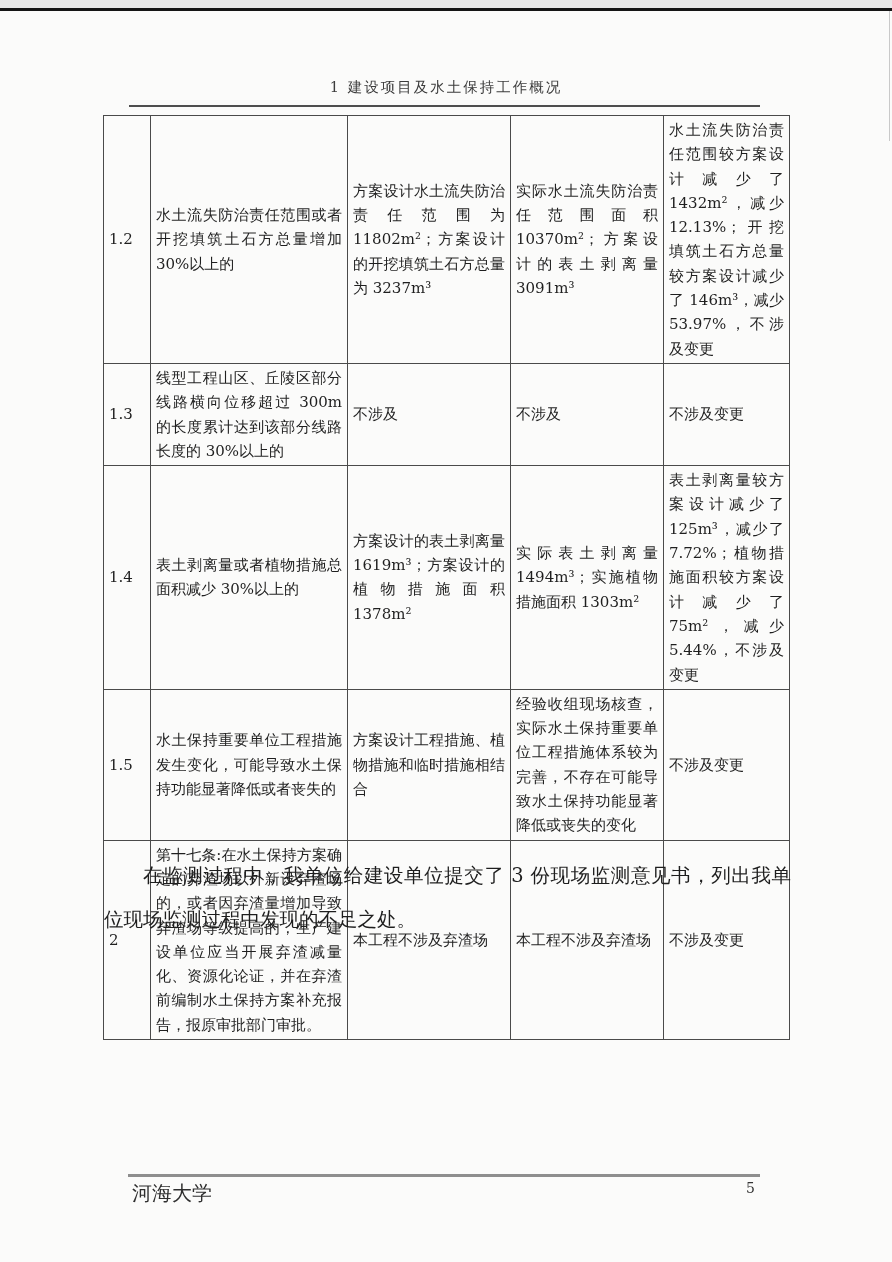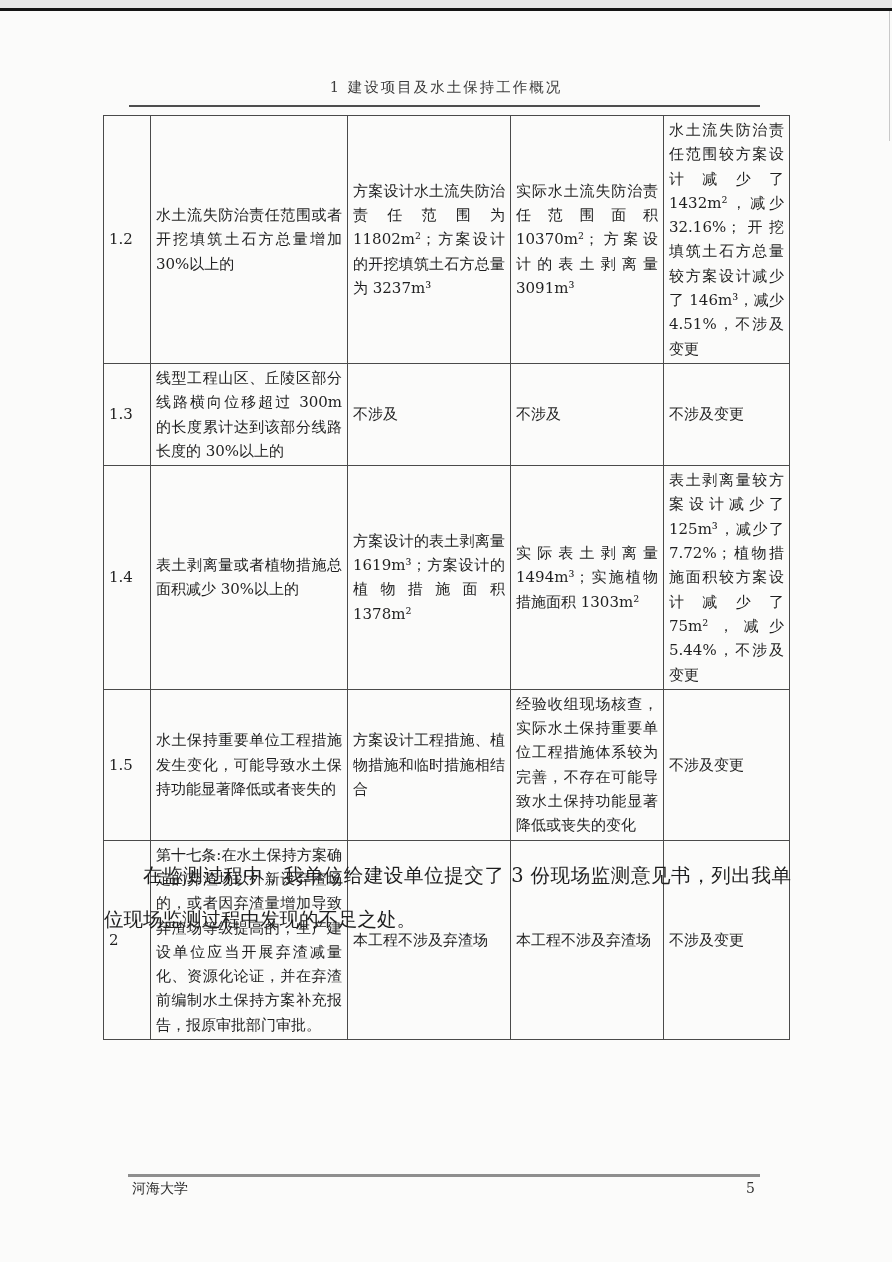--- a/index.html
+++ b/index.html
@@ -65,21 +65,21 @@
     text-justify:inter-character;
     color:#1e1e1e;
   }
   .footer-rule {
     position:absolute; top:1166px; left:128px; width:632px; height:3px;
     background:#8e8e8e;
   }
   .footer-institution {
     position:absolute; top:1172px; left:132px;
     font-family:Liberation Sans, sans-serif;
-    font-size:14px; color:#2e2e2e;
+    font-size:20px; color:#2e2e2e;
   }
   .footer-pagenum {
     position:absolute; top:1172px; left:700px; width:55px;
     text-align:right;
     font-size:14px; color:#333;
   }
 </style>
 </head>
 <body>
 
@@ -98,21 +98,21 @@
       <col style="width:163px">
       <col style="width:153px">
       <col style="width:126px">
     </colgroup>
     <tbody>
         <tr style="height: 164px;">
           <td class="al-center">1.2</td>
           <td class="al-justify">水土流失防治责任范围或者开挖填筑土石方总量增加30%以上的</td>
           <td class="al-justify">方案设计水土流失防治责任范围为11802m²；方案设计的开挖填筑土石方总量为 3237m³</td>
           <td class="al-justify">实际水土流失防治责任范围面积 10370m²；方案设计的表土剥离量 3091m³</td>
-          <td class="al-justify">水土流失防治责任范围较方案设计减少了 1432m²，减少 32.16%；开挖填筑土石方总量较方案设计减少了 146m³，减少 4.51%，不涉及变更</td>
+          <td class="al-justify">水土流失防治责任范围较方案设计减少了 1432m²，减少 12.13%；开挖填筑土石方总量较方案设计减少了 146m³，减少 53.97%，不涉及变更</td>
         </tr>
         <tr style="height: 82px;">
           <td class="al-center">1.3</td>
           <td class="al-justify">线型工程山区、丘陵区部分线路横向位移超过 300m 的长度累计达到该部分线路长度的 30%以上的</td>
           <td class="al-center">不涉及</td>
           <td class="al-center">不涉及</td>
           <td class="al-center">不涉及变更</td>
         </tr>
         <tr style="height: 146px;">
           <td class="al-center">1.4</td>

